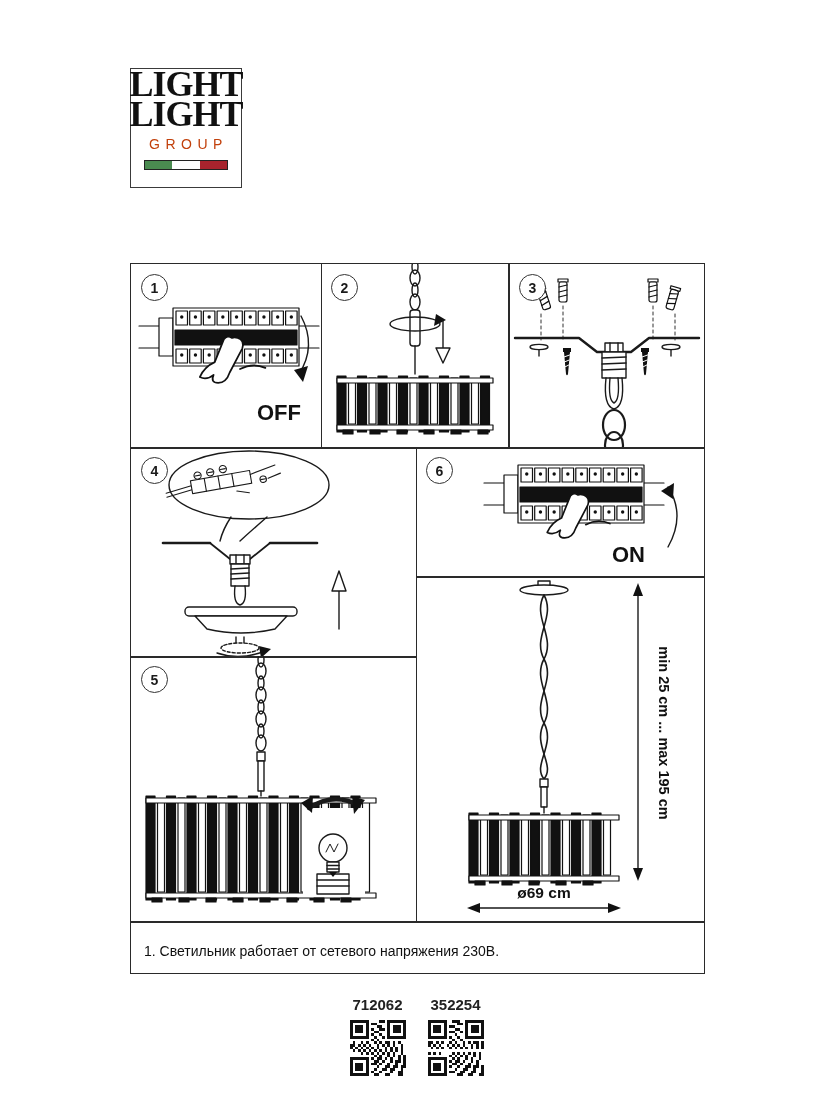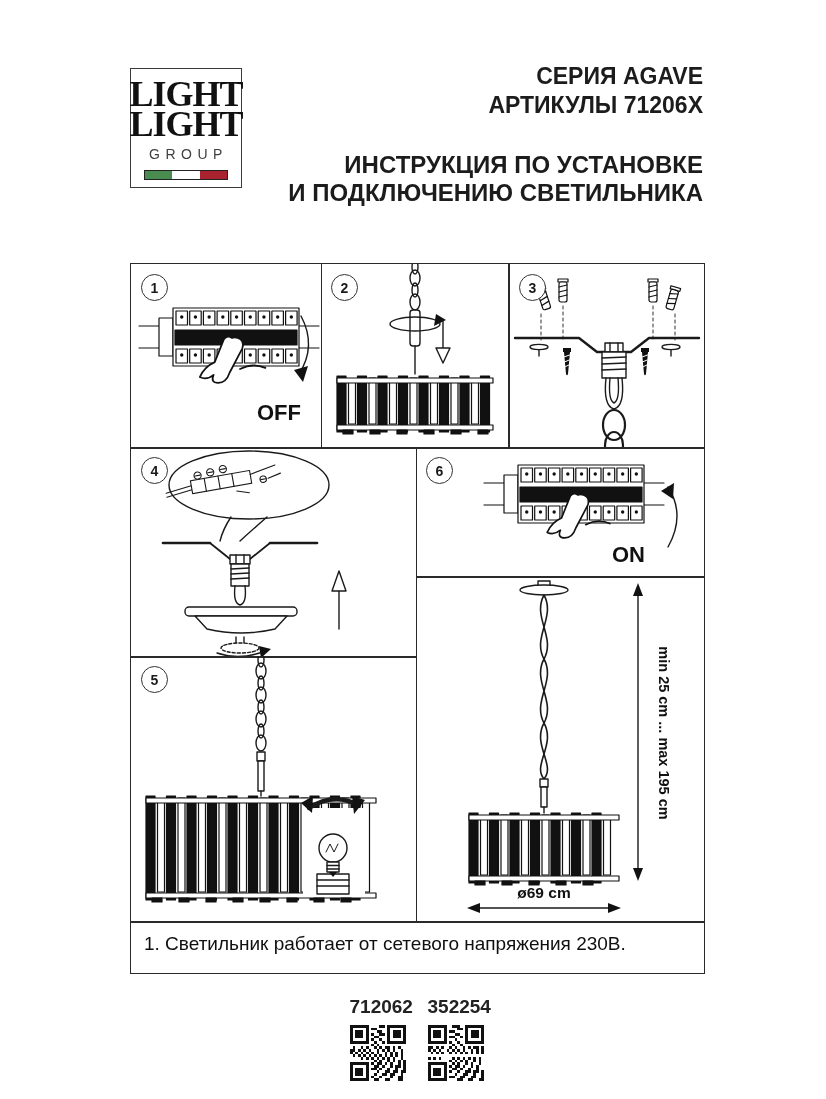--- a/index.html
+++ b/index.html
@@ -1,50 +1,50 @@
 <!DOCTYPE html>
 <html><head>
 <meta charset="utf-8">
 <style>
   html,body{margin:0;padding:0;background:#fff;}
   .page{position:relative;width:826px;height:1099px;background:#ffffff;overflow:hidden;
         font-family:"Liberation Sans",sans-serif;color:#1a1a1a;}
   
   .logo-box{position:absolute;left:130px;top:68px;width:112px;height:120px;
             border:1.4px solid #3a3a3a;background:#fff;display:flex;flex-direction:column;
-            align-items:center;justify-content:flex-start;padding-top:10px;box-sizing:border-box;}
+            align-items:center;justify-content:flex-start;box-sizing:border-box;}
   .logo-big{font-family:"Liberation Serif",serif;font-weight:700;font-size:36px;line-height:30px;
             letter-spacing:-1px;color:#111;}
-  .logo-group{font-size:14px;letter-spacing:5.5px;color:#404040;margin-top:7px;padding-left:5px;}
+  .logo-group{font-size:14px;letter-spacing:5.5px;color:#c2410c;margin-top:7px;padding-left:5px;}
   .flag{width:82px;height:8px;border:1.2px solid #222;display:flex;margin-top:8px;box-sizing:content-box;}
   .flag-seg{flex:1;height:100%;}
   
   .hdr{position:absolute;right:123px;top:63px;text-align:right;font-weight:700;color:#1c1c1c;}
   .hdr .l1{font-size:23px;line-height:27px;}
   .hdr .l2{font-size:23px;line-height:27px;margin-top:2px;}
   .hdr .t1{font-size:24px;line-height:27px;margin-top:32px;}
   .hdr .t2{font-size:24px;line-height:27px;margin-top:1px;}
   
   .grid{position:absolute;left:130px;top:263px;width:573px;height:709px;
         border:1.5px solid #2a2a2a;box-sizing:content-box;background:#fff;}
   .divider{position:absolute;background:#2a2a2a;}
   .panel{position:absolute;overflow:hidden;}
   .panel svg{display:block;width:100%;height:100%;}
   .step-circle{position:absolute;left:10px;top:10px;width:25px;height:25px;border:1.6px solid #333;
                border-radius:50%;display:flex;align-items:center;justify-content:center;
                font-size:14px;font-weight:700;background:#fff;z-index:3;}
   .svgtxt{font-family:"Liberation Sans",sans-serif;font-weight:700;fill:#111;stroke:none;}
   
   .notes{position:absolute;left:0;top:657px;width:573px;height:52px;box-sizing:border-box;
-         padding:8px 13px;font-size:19px;line-height:1.55;color:#101010;}
+         padding:20px 13px;font-size:14px;line-height:1.55;color:#101010;}
   
   .products{position:absolute;left:130px;top:996px;width:573px;display:flex;
             justify-content:center;gap:22px;}
   .product{width:56px;text-align:center;}
-  .product .art{font-size:19px;font-weight:700;margin-bottom:7px;color:#222;}
+  .product .art{font-size:15px;font-weight:700;margin-bottom:7px;color:#222;}
 </style>
 </head>
 <body>
 
 <svg width="0" height="0" style="position:absolute" aria-hidden="true">
   <defs>
     <g id="hand" fill="#fff" stroke="#111" stroke-width="1.5" stroke-linejoin="round" stroke-linecap="round">
       <path d="M0,0 Q-4,-3 -7,1 L-15,21 Q-24,25 -28,34 Q-22,37 -16,32 Q-19,39 -12,39 Q-5,39 -2,30 L9,9 Q11,2 5,0 Q2,-1 0,0 Z"></path>
       <path d="M7,27 Q18,21 29,26" fill="none"></path>
     </g>
@@ -71,26 +71,20 @@
     <div class="logo-big">LIGHT</div>
     <div class="logo-big">LIGHT</div>
     <div class="logo-group">GROUP</div>
     <div class="flag">
       <div class="flag-seg" style="background: rgb(74, 139, 80);"></div>
       <div class="flag-seg" style="background: rgb(255, 255, 255);"></div>
       <div class="flag-seg" style="background: rgb(168, 35, 45);"></div>
     </div>
   </div>
 
-  <div class="hdr">
-    <div class="l1">СЕРИЯ AGAVE</div>
-    <div class="l2">АРТИКУЛЫ 71206X</div>
-    <div class="t1">ИНСТРУКЦИЯ ПО УСТАНОВКЕ</div>
-    <div class="t2">И ПОДКЛЮЧЕНИЮ СВЕТИЛЬНИКА</div>
-  </div>
 
   <div class="grid">
 
     <div class="divider" style="left:189.5px;top:0;width:1.5px;height:183px"></div>
     <div class="divider" style="left:377px;top:0;width:1.5px;height:183px"></div>
     <div class="divider" style="left:0;top:183px;width:573px;height:1.5px"></div>
     <div class="divider" style="left:284.5px;top:183px;width:1.5px;height:474px"></div>
     <div class="divider" style="left:0;top:392px;width:285px;height:1.5px"></div>
     <div class="divider" style="left:285px;top:312px;width:288px;height:1.5px"></div>
     <div class="divider" style="left:0;top:657px;width:573px;height:1.5px"></div>

